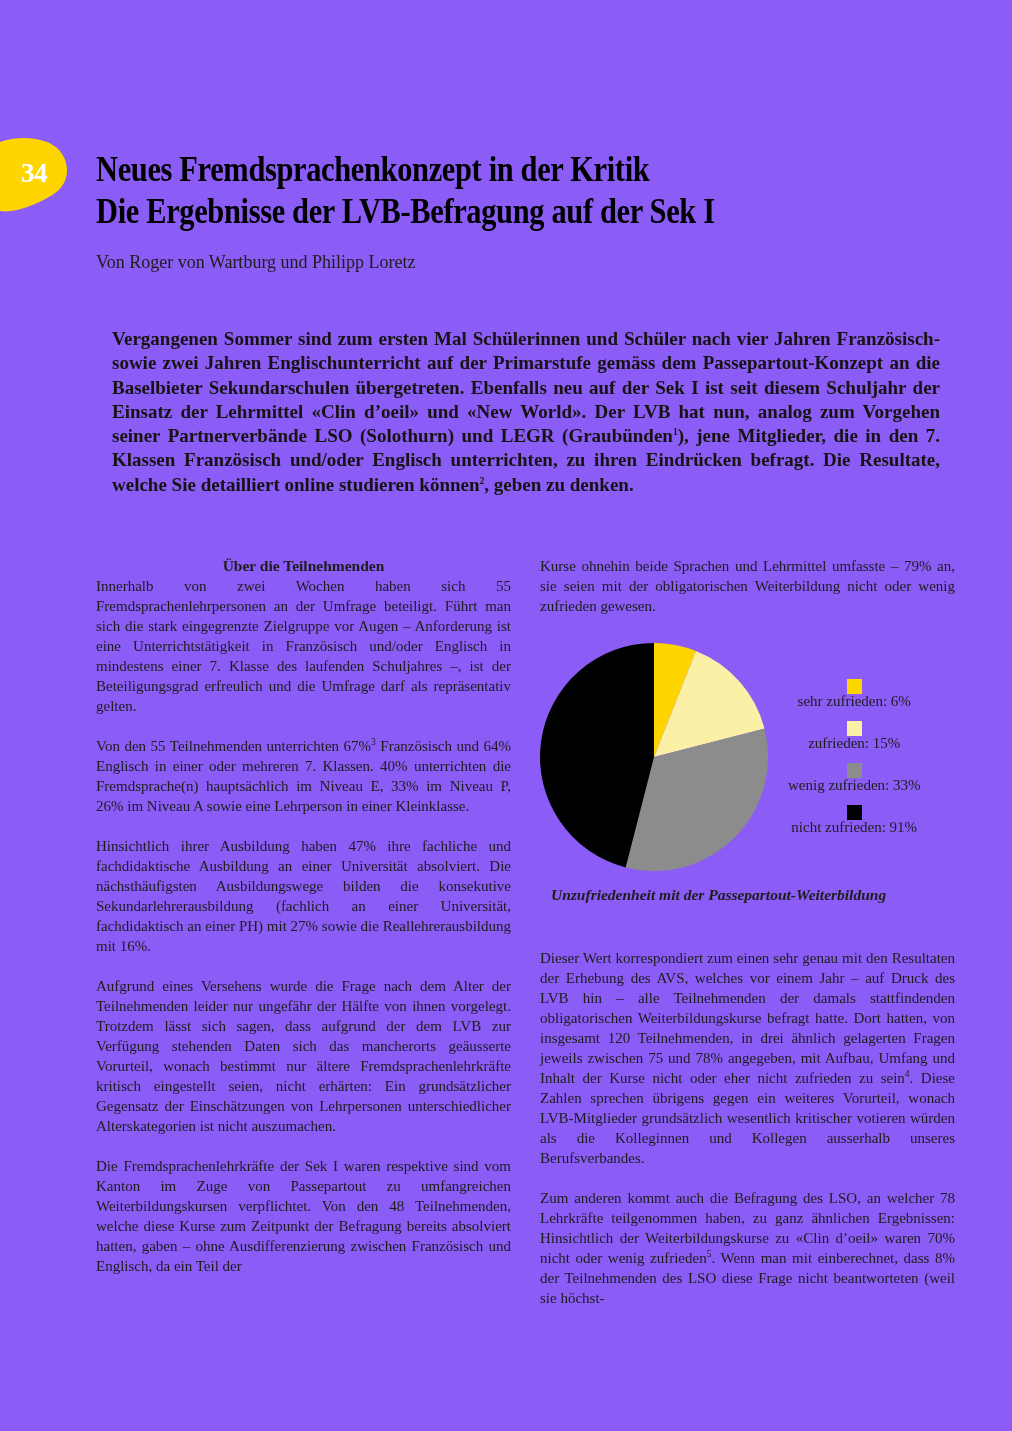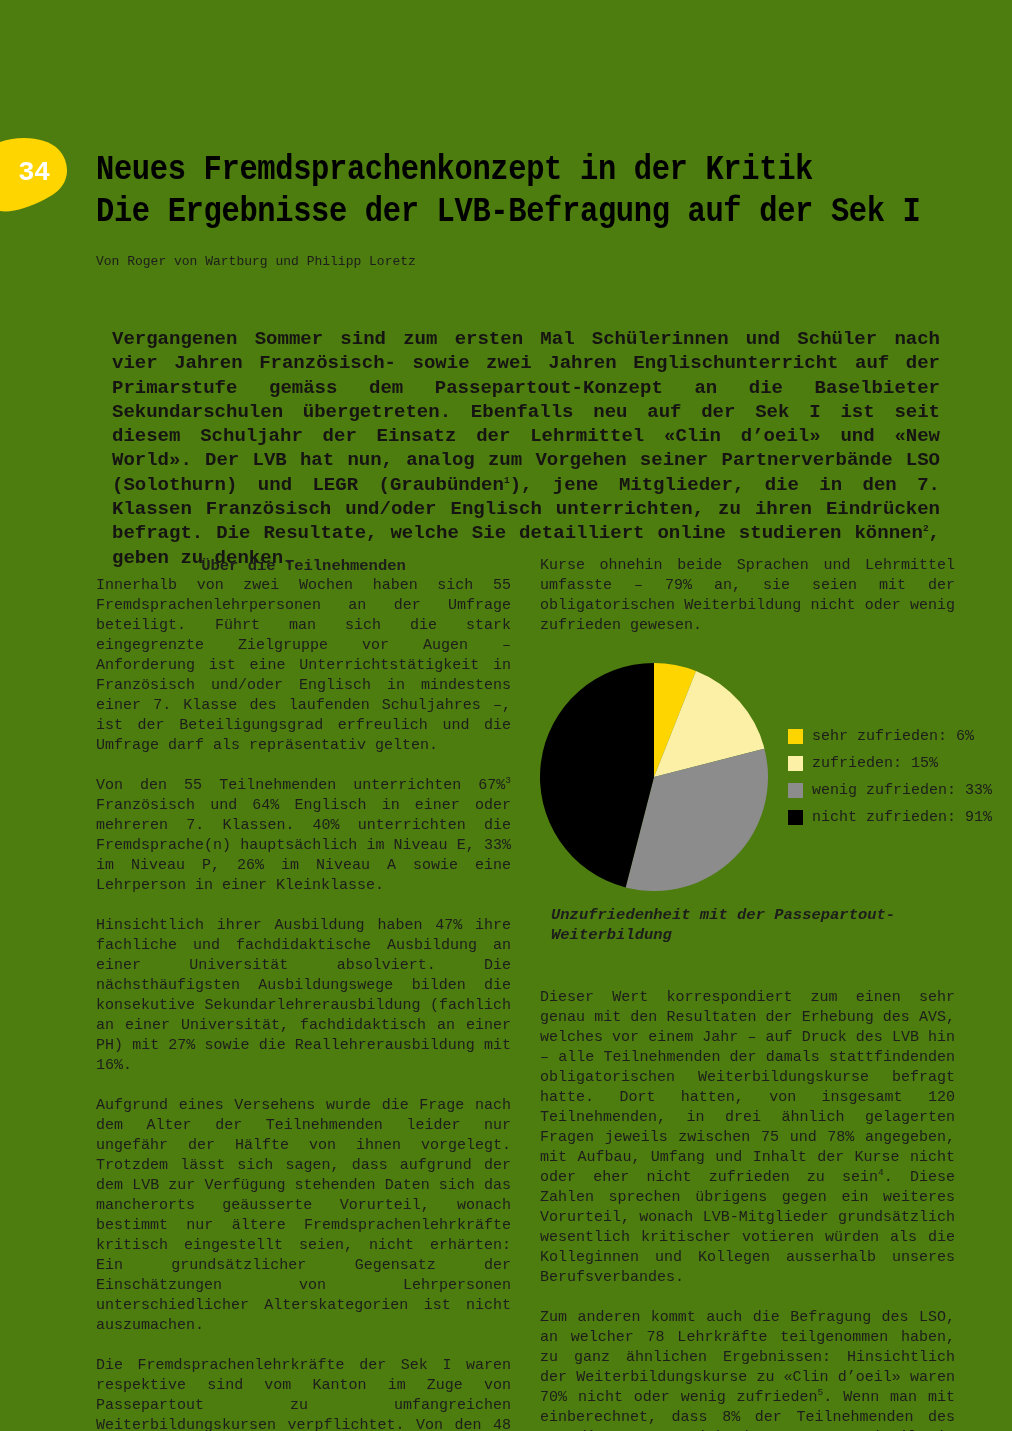--- a/index.html
+++ b/index.html
@@ -1,50 +1,50 @@
 <!DOCTYPE html>
 <html lang="de"><head>
 <meta charset="utf-8">
 <style>
   * { box-sizing: border-box; }
   html, body { margin: 0; padding: 0; background: #ffffff; }
   .page {
-    position: relative; width: 1012px; height: 1431px; background: #4d7c0f;
-    font-family: Liberation Mono, monospace; color: #1d1d1b; overflow: hidden;
+    position: relative; width: 1012px; height: 1431px; background: #8b5cf6;
+    font-family: Liberation Serif, serif; color: #1d1d1b; overflow: hidden;
   }
   
   .badge { position: absolute; left: 0; top: 136px; width: 70px; height: 80px; }
   .badge svg { display: block; }
   .badge .num {
     position: absolute; left: 14px; top: 22px; width: 40px; text-align: center;
     font-size: 27px; font-weight: 700; color: #ffffff; letter-spacing: -0.5px;
   }
   
   .title-block { position: absolute; left: 96px; top: 149px; transform: scaleX(0.87); transform-origin: left top; }
   .title-line { display: block; white-space: nowrap; font-size: 35px; line-height: 42px;
     font-weight: 700; color: #000000; letter-spacing: -0.4px; }
-  .byline { position: absolute; left: 96px; top: 252px; font-size: 13px; line-height: 20px; }
+  .byline { position: absolute; left: 96px; top: 252px; font-size: 18px; line-height: 20px; }
   
   .lead { position: absolute; left: 96px; top: 311px; width: 860px; }
   .lead p { margin: 16px; font-size: 19px; font-weight: 700; line-height: 24.3px;
     text-align: justify; color: #161412; hyphens: auto; -webkit-hyphens: auto; }
   
   .columns { position: absolute; left: 96px; top: 556px; width: 859px; display: flex; gap: 29px; }
   .col { width: 415px; font-size: 15px; line-height: 20px; text-align: justify;
     hyphens: auto; -webkit-hyphens: auto; }
   .col p { margin: 0 0 20px 0; }
   .col h2 { margin: 0; font-size: 15.5px; line-height: 20px; font-weight: 700; text-align: center; }
   sup { font-size: 9.5px; line-height: 0; vertical-align: super; }
   
   figure { margin: 27px 0 43px 0; }
   .chart-row { display: flex; align-items: center; gap: 20px; }
   .pie { width: 228px; height: 228px; flex: 0 0 auto; }
   .legend { list-style: none; margin: 0; padding: 0; }
-  .legend li { display: flex; align-items: center; gap: 9px; margin: 0 0 12px 0;
-    font-size: 15px; line-height: 15px; white-space: nowrap; }
+  .legend li { display: flex; align-items: center; margin: 0 0 12px 0;
+    font-size: 15px; line-height: 15px; white-space: nowrap; flex-direction: column; }
   .legend li:last-child { margin-bottom: 0; }
   .swatch { width: 15px; height: 15px; flex: 0 0 auto; display: inline-block; }
   figcaption { margin: 14px 0 2px 11px; font-size: 15.5px; font-weight: 700; font-style: italic; text-align: left; }
 </style>
 </head>
 <body>
 
 <div class="page">
 
   <div class="badge">

